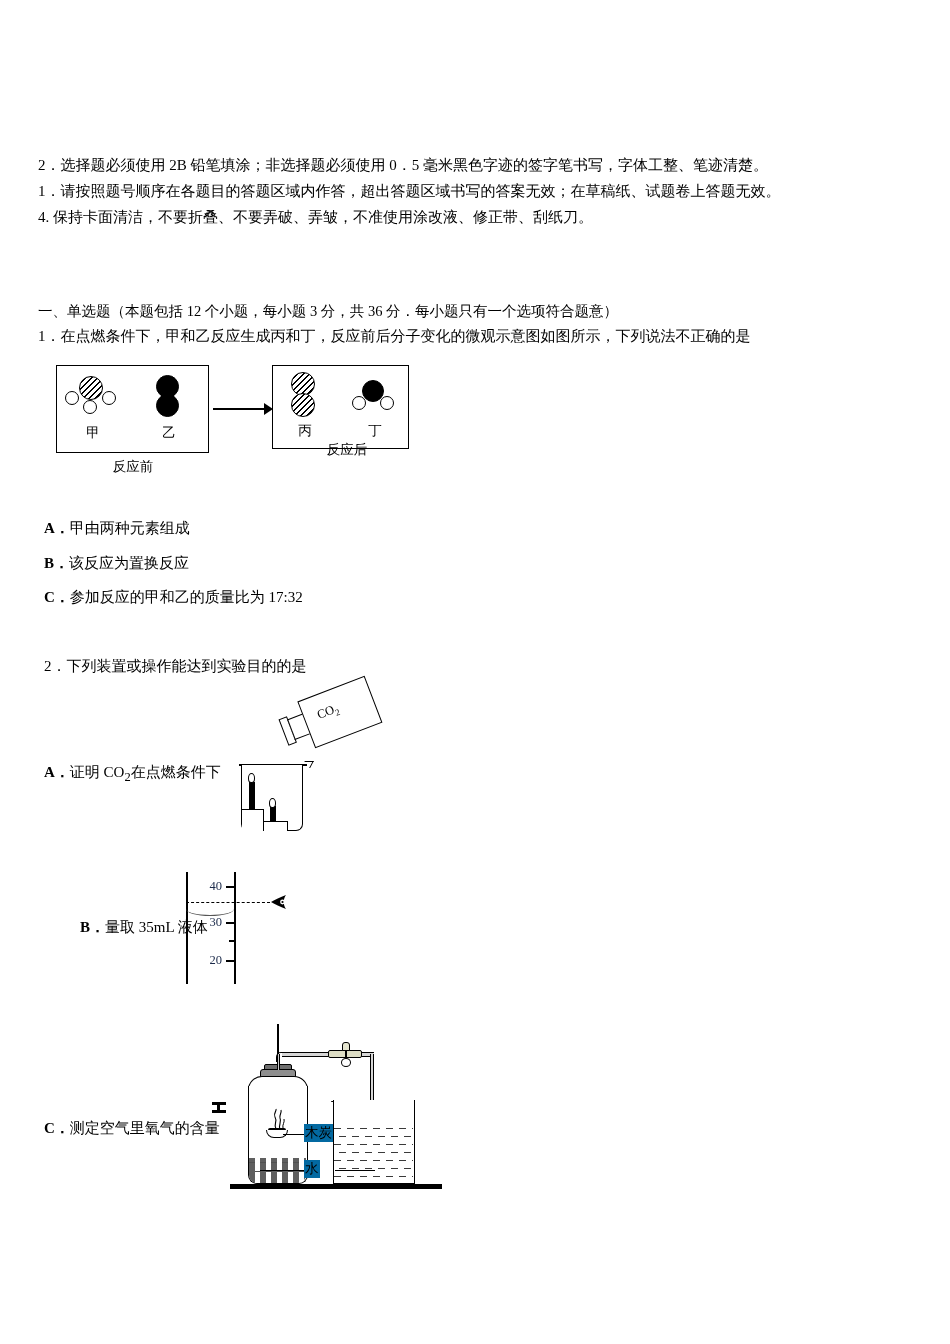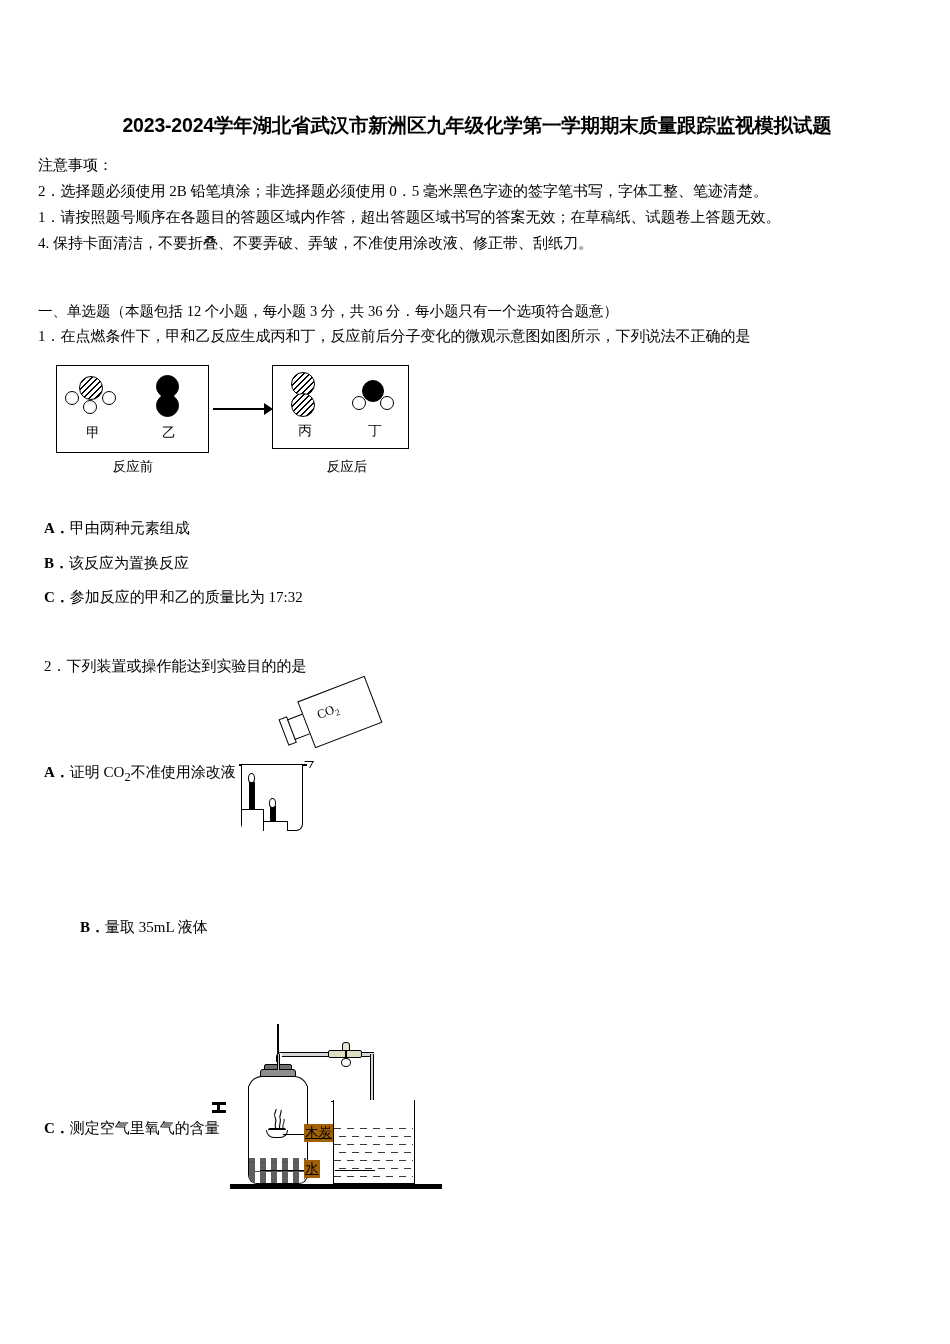--- a/index.html
+++ b/index.html
@@ -149,21 +149,21 @@
     background: #000;
     border: 1px solid #000;
   }
   .atom-n {
     border: 1.6px solid #000;
     background:
       repeating-linear-gradient(135deg, #000 0px, #000 1.4px, #fff 1.4px, #fff 4.2px);
   }
 
   .fig-caption-before { left: 28px; top: 96px; width: 110px; }
-  .fig-caption-after  { left: 242px; top: 96px; width: 110px; }
+  .fig-caption-after  { left: 242px; top: 79px; width: 110px; }
 
   
   .legend {
     position: absolute;
     left: 430px;
     top: 366px;
     width: 125px;
   }
   .legend-row {
     position: relative;
@@ -629,41 +629,38 @@
   }
   .lead-line {
     position: absolute;
     background: #000;
     height: 1.3px;
   }
   .fig-c-label {
     position: absolute;
     font-size: 13.5px;
     white-space: nowrap;
-    background: #a16207;
+    background: #0369a1;
     padding: 0 1px;
-    text-decoration: underline;
   }
   .burner-clamp {
     position: absolute;
     left: -18px;
     top: 76px;
     width: 16px;
     height: 18px;
   }
 </style>
 </head>
 <body>
 
 <div class="page">
 
-  <div class="doc-title">2023-2024学年湖北省武汉市新洲区九年级化学第一学期期末质量跟踪监视模拟试题</div>
 
   <div class="notice">
-    <div class="notice-heading">注意事项：</div>
     <div class="notice-item">2．选择题必须使用 2B 铅笔填涂；非选择题必须使用 0．5 毫米黑色字迹的签字笔书写，字体工整、笔迹清楚。</div>
     <div class="notice-item">1．请按照题号顺序在各题目的答题区域内作答，超出答题区域书写的答案无效；在草稿纸、试题卷上答题无效。</div>
     <div class="notice-item">4. 保持卡面清洁，不要折叠、不要弄破、弄皱，不准使用涂改液、修正带、刮纸刀。</div>
   </div>
 
   <div class="sec-heading">一、单选题（本题包括 12 个小题，每小题 3 分，共 36 分．每小题只有一个选项符合题意）</div>
 
   <div class="q1-stem"><span>1．</span><span>在点燃条件下，甲和乙反应生成丙和丁，反应前后分子变化的微观示意图如图所示，下列说法不正确的是</span></div>
 
   <div class="q1-fig">
@@ -702,21 +699,21 @@
     <div class="box-caption fig-caption-after">反应后</div>
   </div>
 
 
   <div class="opt q1a"><span class="lbl">A．</span><span>甲由两种元素组成</span></div>
   <div class="opt q1b"><span class="lbl">B．</span><span>该反应为置换反应</span></div>
   <div class="opt q1c"><span class="lbl">C．</span><span>参加反应的甲和乙的质量比为 17:32</span></div>
 
   <div class="q2-stem"><span>2．</span><span>下列装置或操作能达到实验目的的是</span></div>
 
-  <div class="opt q2a-label"><span class="lbl">A．</span><span>证明 CO</span><sub>2</sub><span>不准使用涂改液</span></div>
+  <div class="opt q2a-label"><span class="lbl">A．</span><span>证明 CO</span><sub>2</sub><span>在点燃条件下</span></div>
 
   <div class="fig-a">
     <div class="co2-bottle">
       <div class="co2-lip"></div>
       <div class="co2-neck"></div>
       <div class="co2-body"></div>
       <div class="co2-text"><span>CO</span><sub>2</sub></div>
     </div>
     <div class="beaker-a-spout"></div>
     <div class="beaker-a-rim"></div>
@@ -724,20 +721,45 @@
     <div class="step-low"></div>
     <div class="step-high"></div>
     <div class="candle candle-tall"></div>
     <div class="candle candle-short"></div>
     <div class="flame flame-tall"></div>
     <div class="flame flame-short"></div>
   </div>
 
   <div class="opt q2b-label"><span class="lbl">B．</span><span>量取 35mL 液体</span></div>
 
+  <div class="fig-b">
+    <div class="cyl-wall cyl-left"></div>
+    <div class="cyl-wall cyl-right"></div>
+
+    <div class="tick" style="top:14px;"></div>
+    <div class="tick-num" style="left:18px; top:7px;">40</div>
+
+    <div class="tick" style="top:50px;"></div>
+    <div class="tick-num" style="left:18px; top:43px;">30</div>
+
+    <div class="tick" style="top:68px; width:6px; left:49px;"></div>
+
+    <div class="tick" style="top:88px;"></div>
+    <div class="tick-num" style="left:18px; top:81px;">20</div>
+
+    <div class="meniscus"></div>
+    <div class="sight-line"></div>
+    <div class="eye">
+      <svg width="17" height="16" viewBox="0 0 17 16">
+        <path d="M16 1 C10 3, 5 6, 1 8 C5 10, 10 13, 16 15 C13 11, 13 5, 16 1 Z" fill="#000"></path>
+        <circle cx="12.5" cy="8" r="2.4" fill="#fff"></circle>
+        <circle cx="12.5" cy="8" r="1.1" fill="#000"></circle>
+      </svg>
+    </div>
+  </div>
 
   <div class="opt q2c-label"><span class="lbl">C．</span><span>测定空气里氧气的含量</span></div>
 
   <div class="fig-c">
     <div class="rod"></div>
     <div class="stopper-top"></div>
     <div class="stopper"></div>
 
     <div class="tube-vert-left"></div>
     <div class="tube-elbow"></div>

